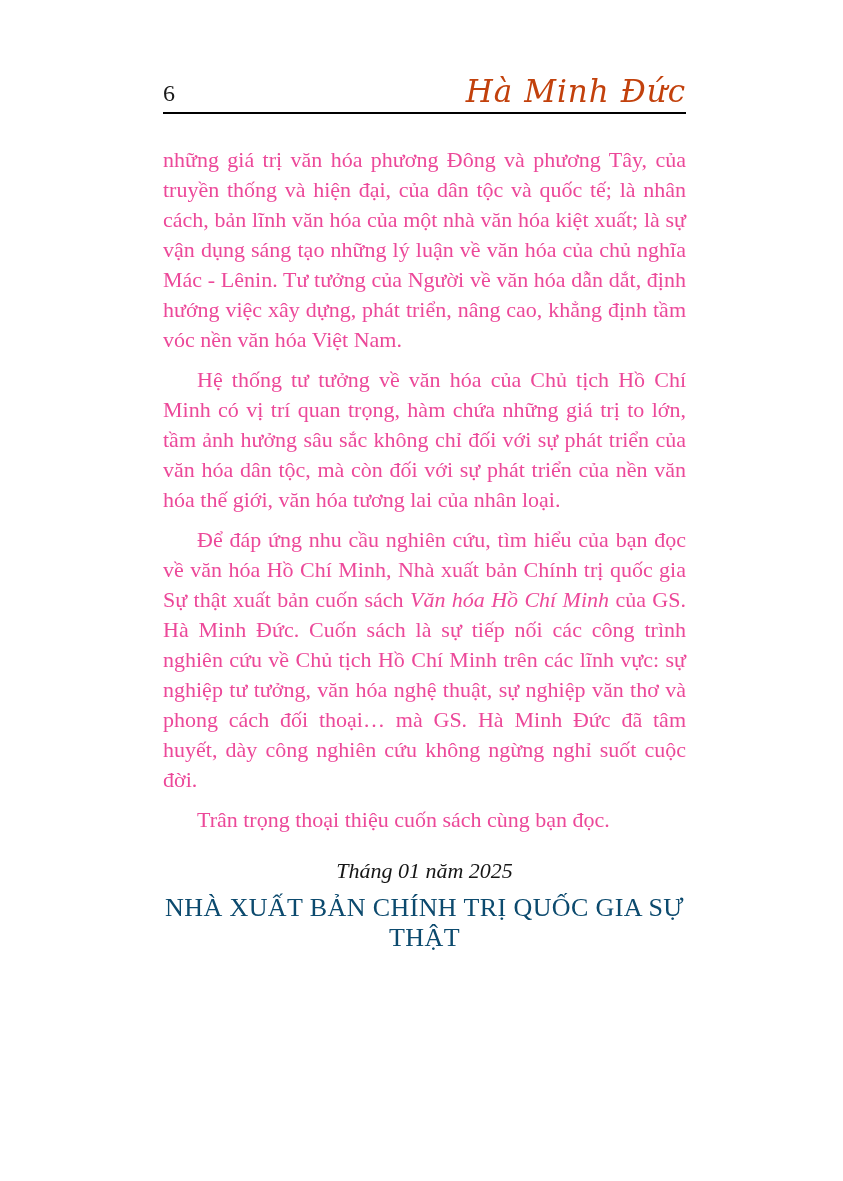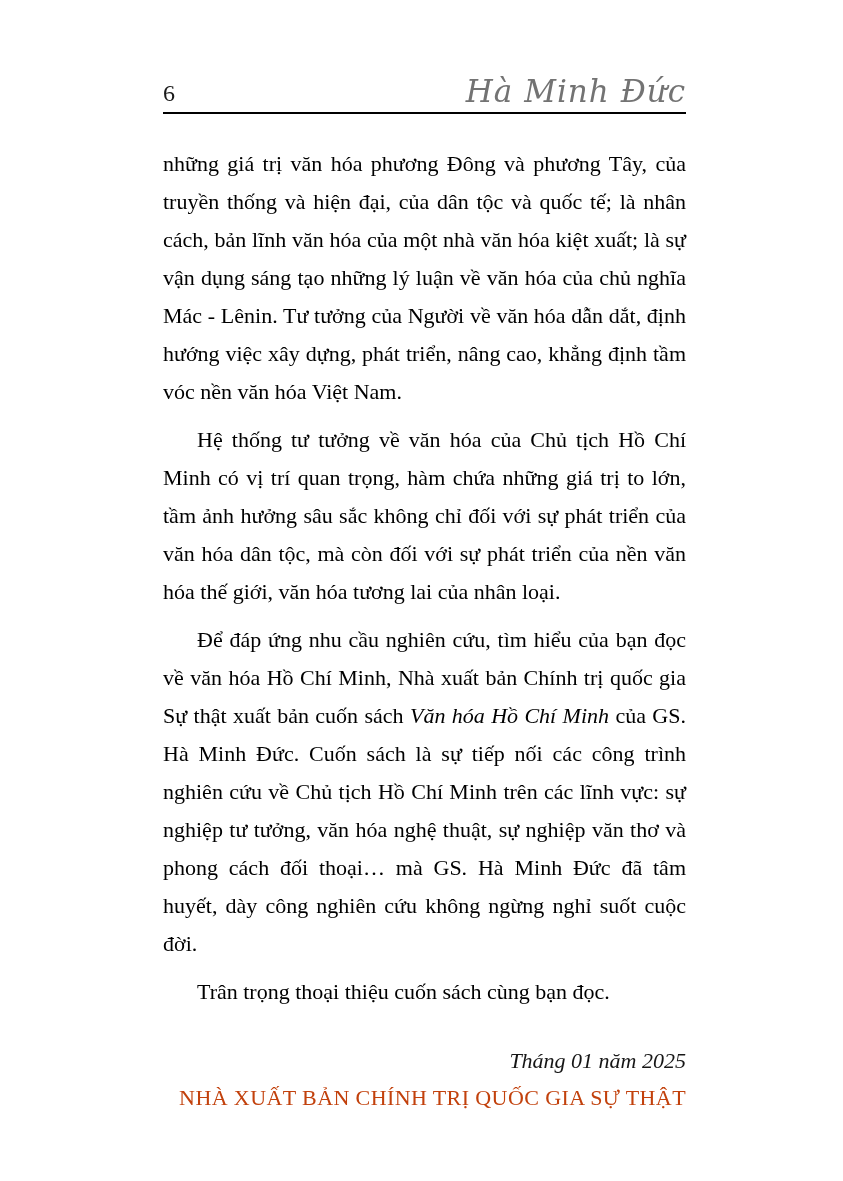--- a/index.html
+++ b/index.html
@@ -29,59 +29,59 @@
     line-height: 1;
     padding-bottom: 2px;
     color: #1a1a1a;
   }
   .running-head {
     font-family: "DejaVu Serif", serif;
     font-style: italic;
     font-size: 31px;
     line-height: 1;
     letter-spacing: 1px;
-    color: #737373;
+    color: #c2410c;
   }
   .header-rule {
     border: none;
     border-top: 2px solid #000000;
     margin-top: 5px;
   }
   
   .page-body {
     margin-top: 31px;
     font-size: 22px;
-    line-height: 38px;
+    line-height: 30px;
     text-align: justify;
     text-justify: inter-word;
-    color: #000000;
+    color: #ec4899;
   }
   .page-body p { margin: 0 0 10px 0; }
   .page-body p.indent { text-indent: 34px; }
   .book-title {
     font-weight: normal;
     font-style: italic;
   }
   
   .page-footer {
-    margin-top: 35px;
-    text-align: right;
+    margin-top: 21px;
+    text-align: center;
   }
   .date-line {
     font-style: italic;
     font-size: 22px;
     line-height: 30px;
     color: #161616;
   }
   .publisher-line {
     margin-top: 7px;
-    font-size: 22px;
+    font-size: 26px;
     line-height: 30px;
     letter-spacing: 0.4px;
-    color: #c2410c;
+    color: #0c4a6e;
     font-family: Liberation Serif, serif;
   }
 </style>
 </head>
 <body>
 
 <div class="sheet">
 
   <header class="page-header">
     <span class="page-number">6</span>

